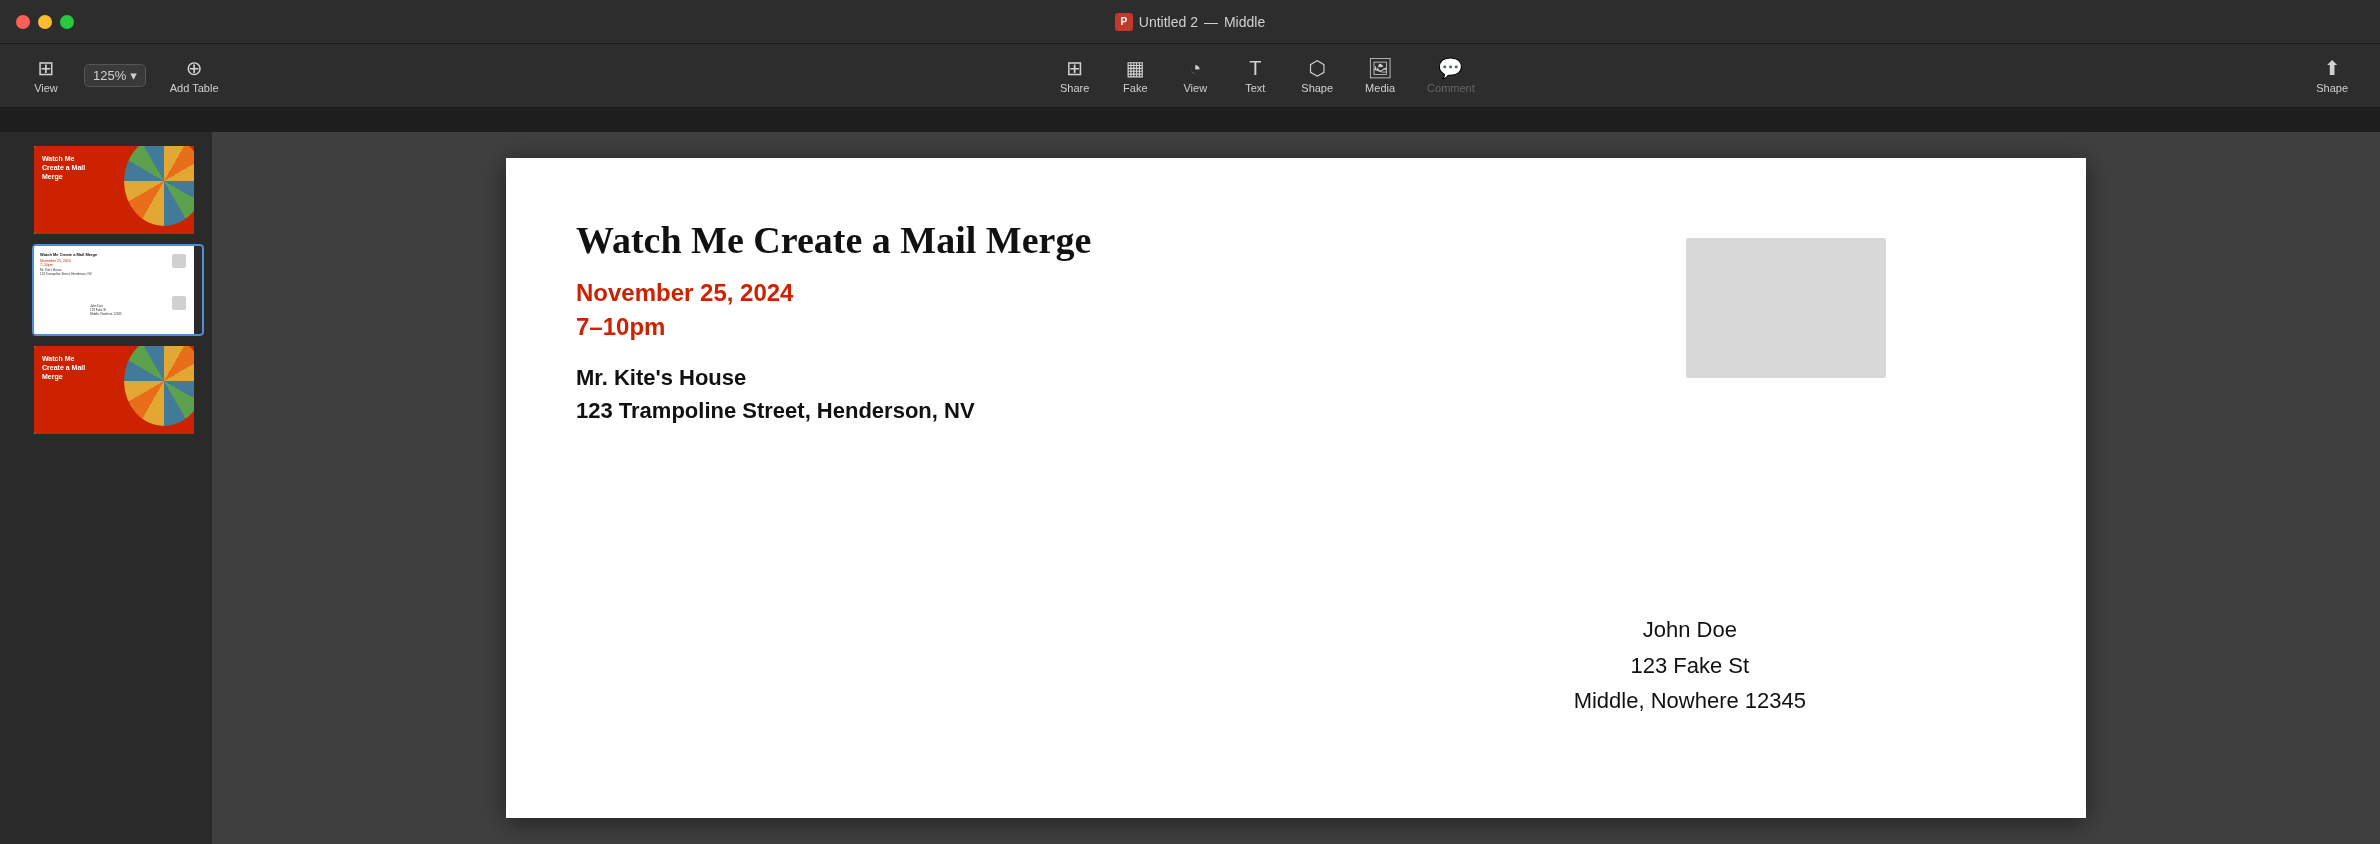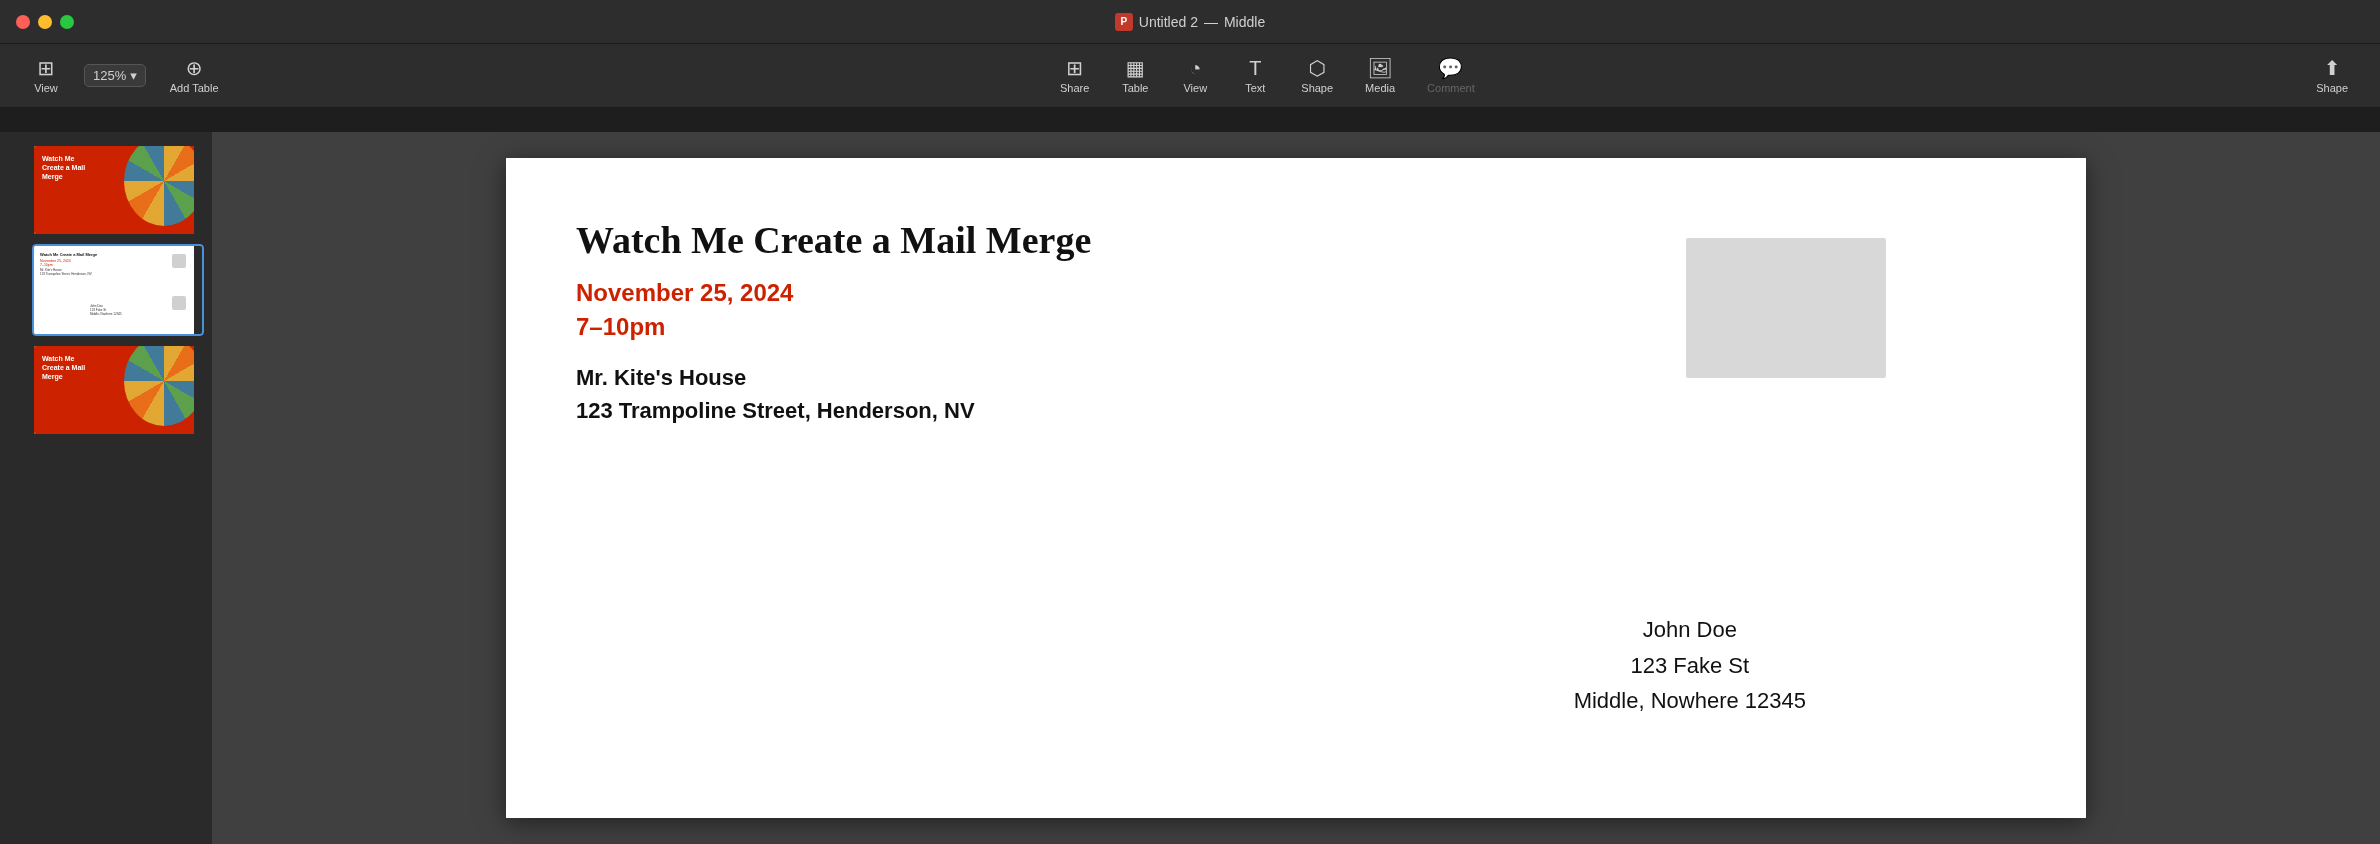--- a/index.html
+++ b/index.html
@@ -372,21 +372,21 @@
   </div>
 
   <div class="toolbar-spacer"></div>
 
   <div class="toolbar-btn">
     <span class="tb-icon">⊞</span>
     <span class="tb-label">Share</span>
   </div>
   <div class="toolbar-btn">
     <span class="tb-icon">▦</span>
-    <span class="tb-label">Table</span>
+    <span class="tb-label">Fake</span>
   </div>
   <div class="toolbar-btn">
     <span class="tb-icon">◔</span>
     <span class="tb-label">View</span>
   </div>
   <div class="toolbar-btn">
     <span class="tb-icon">T</span>
     <span class="tb-label">Text</span>
   </div>
   <div class="toolbar-btn">

